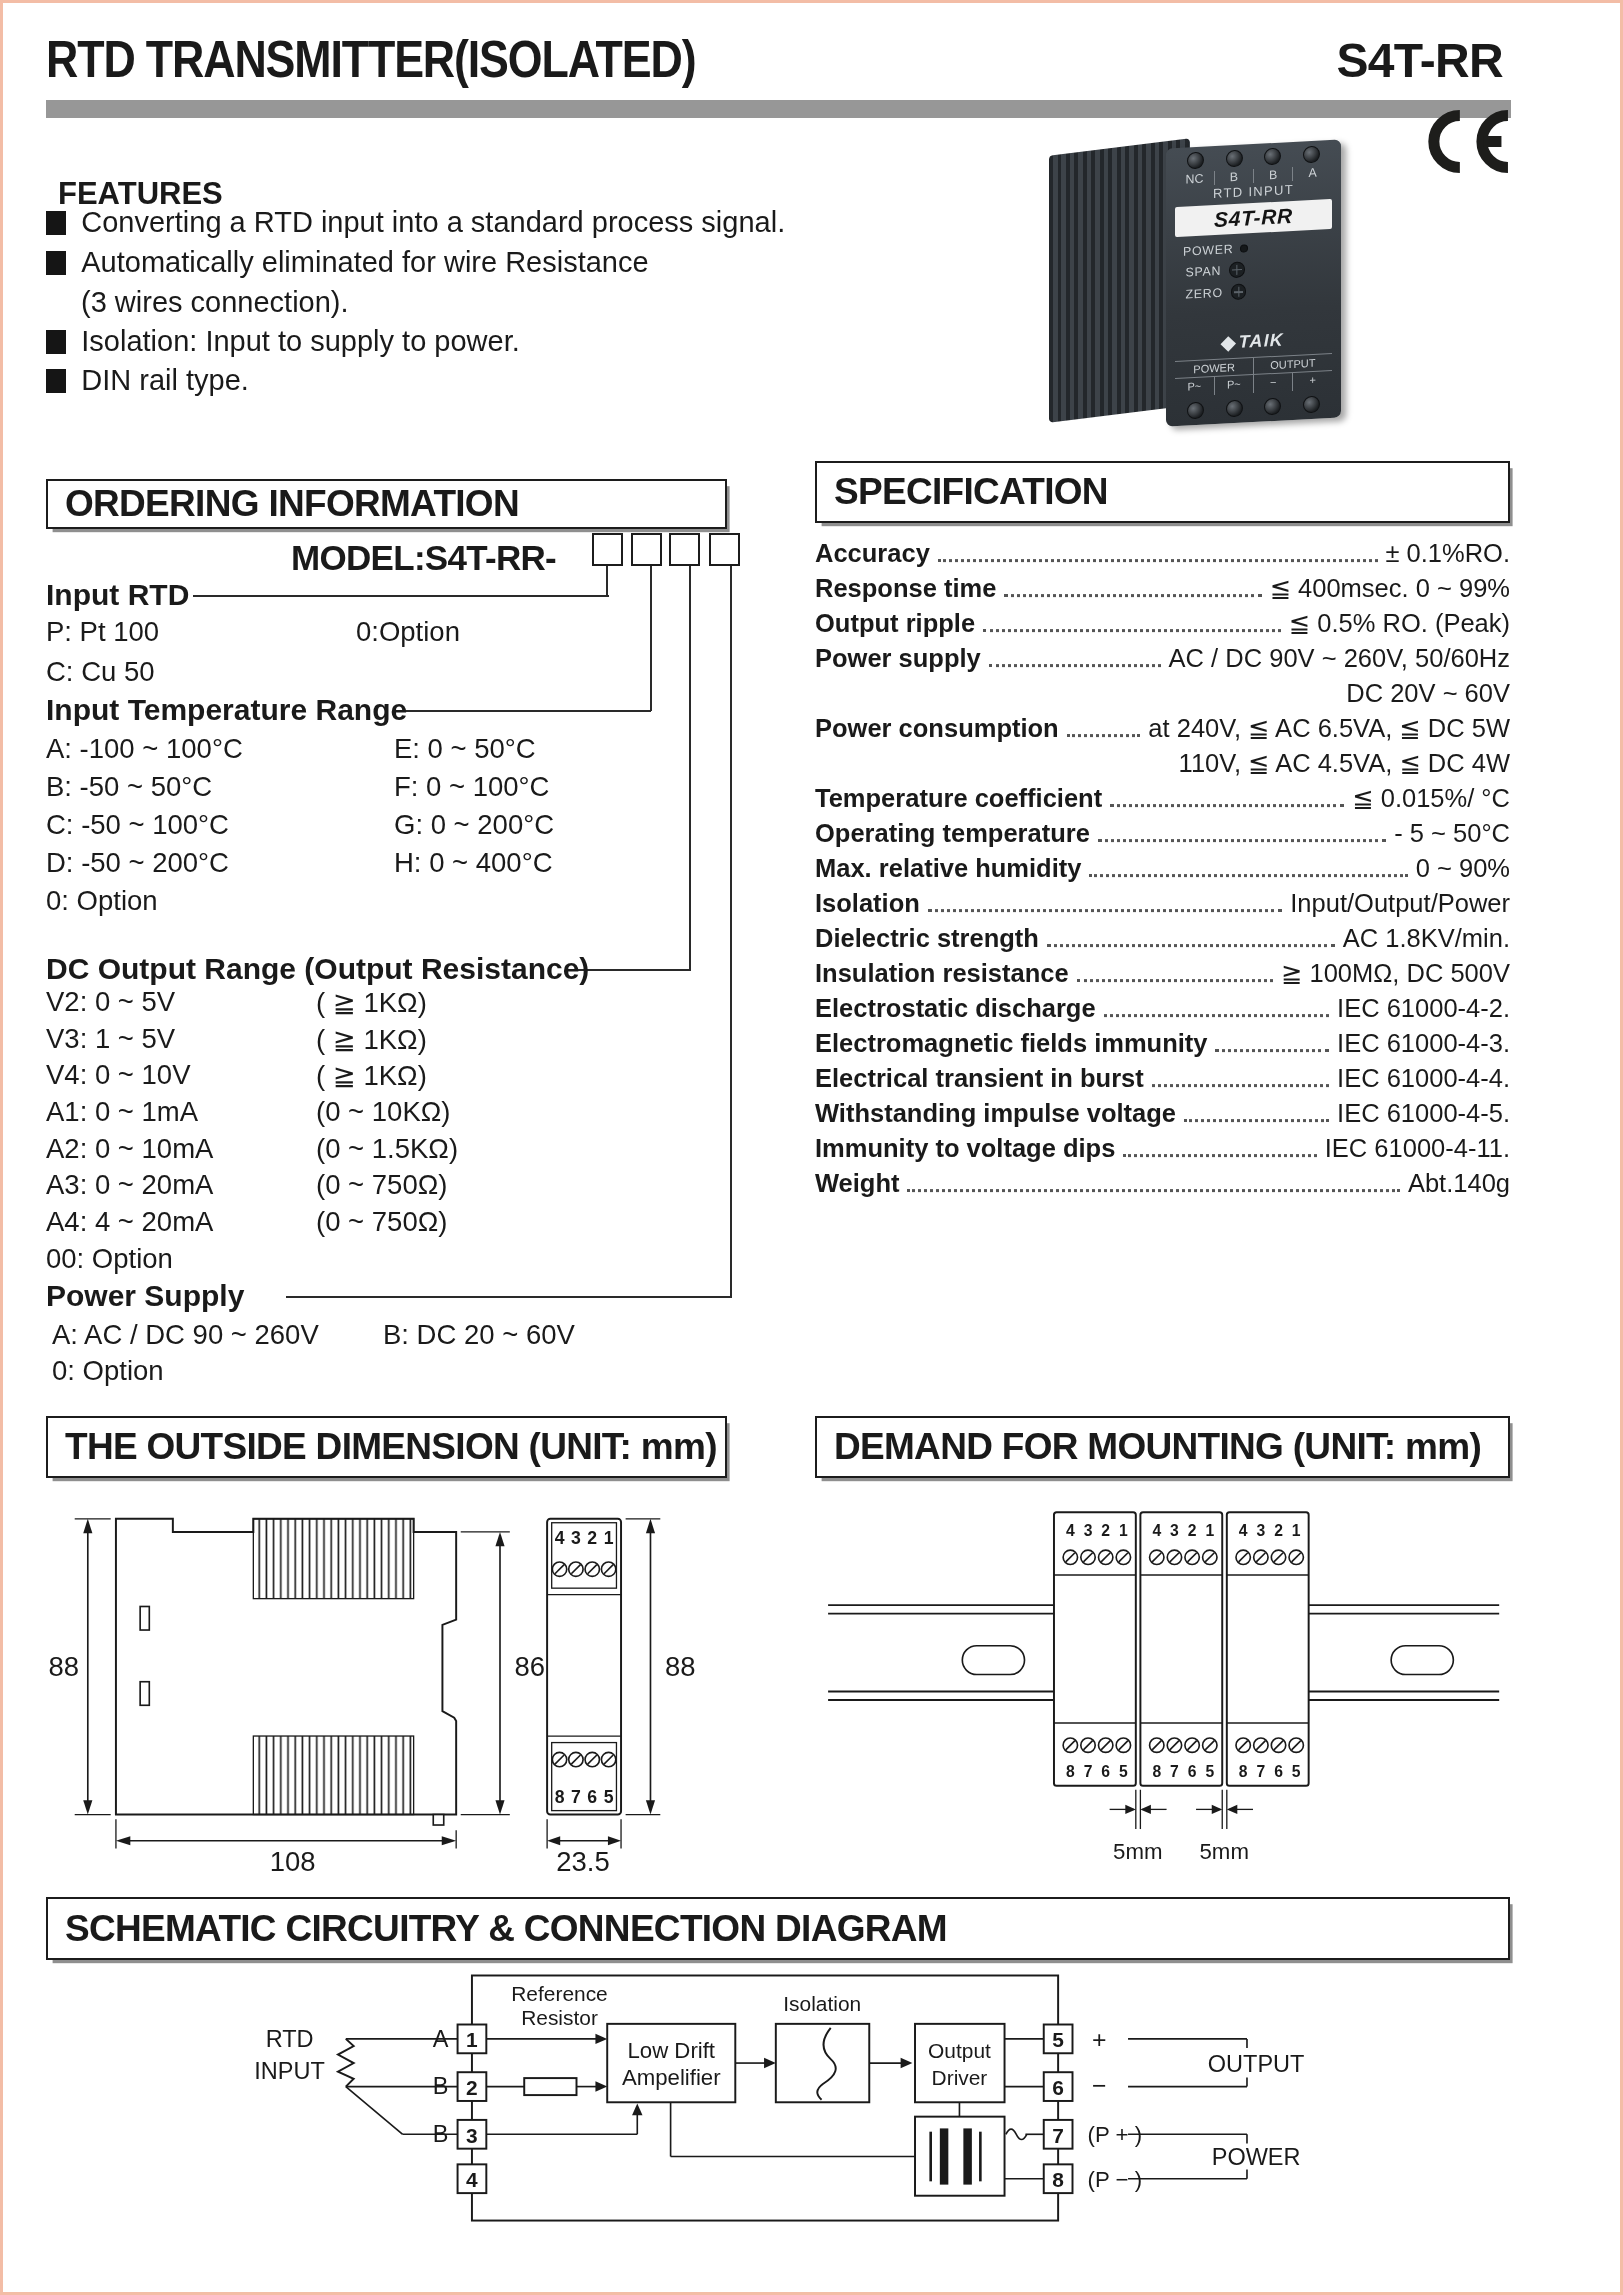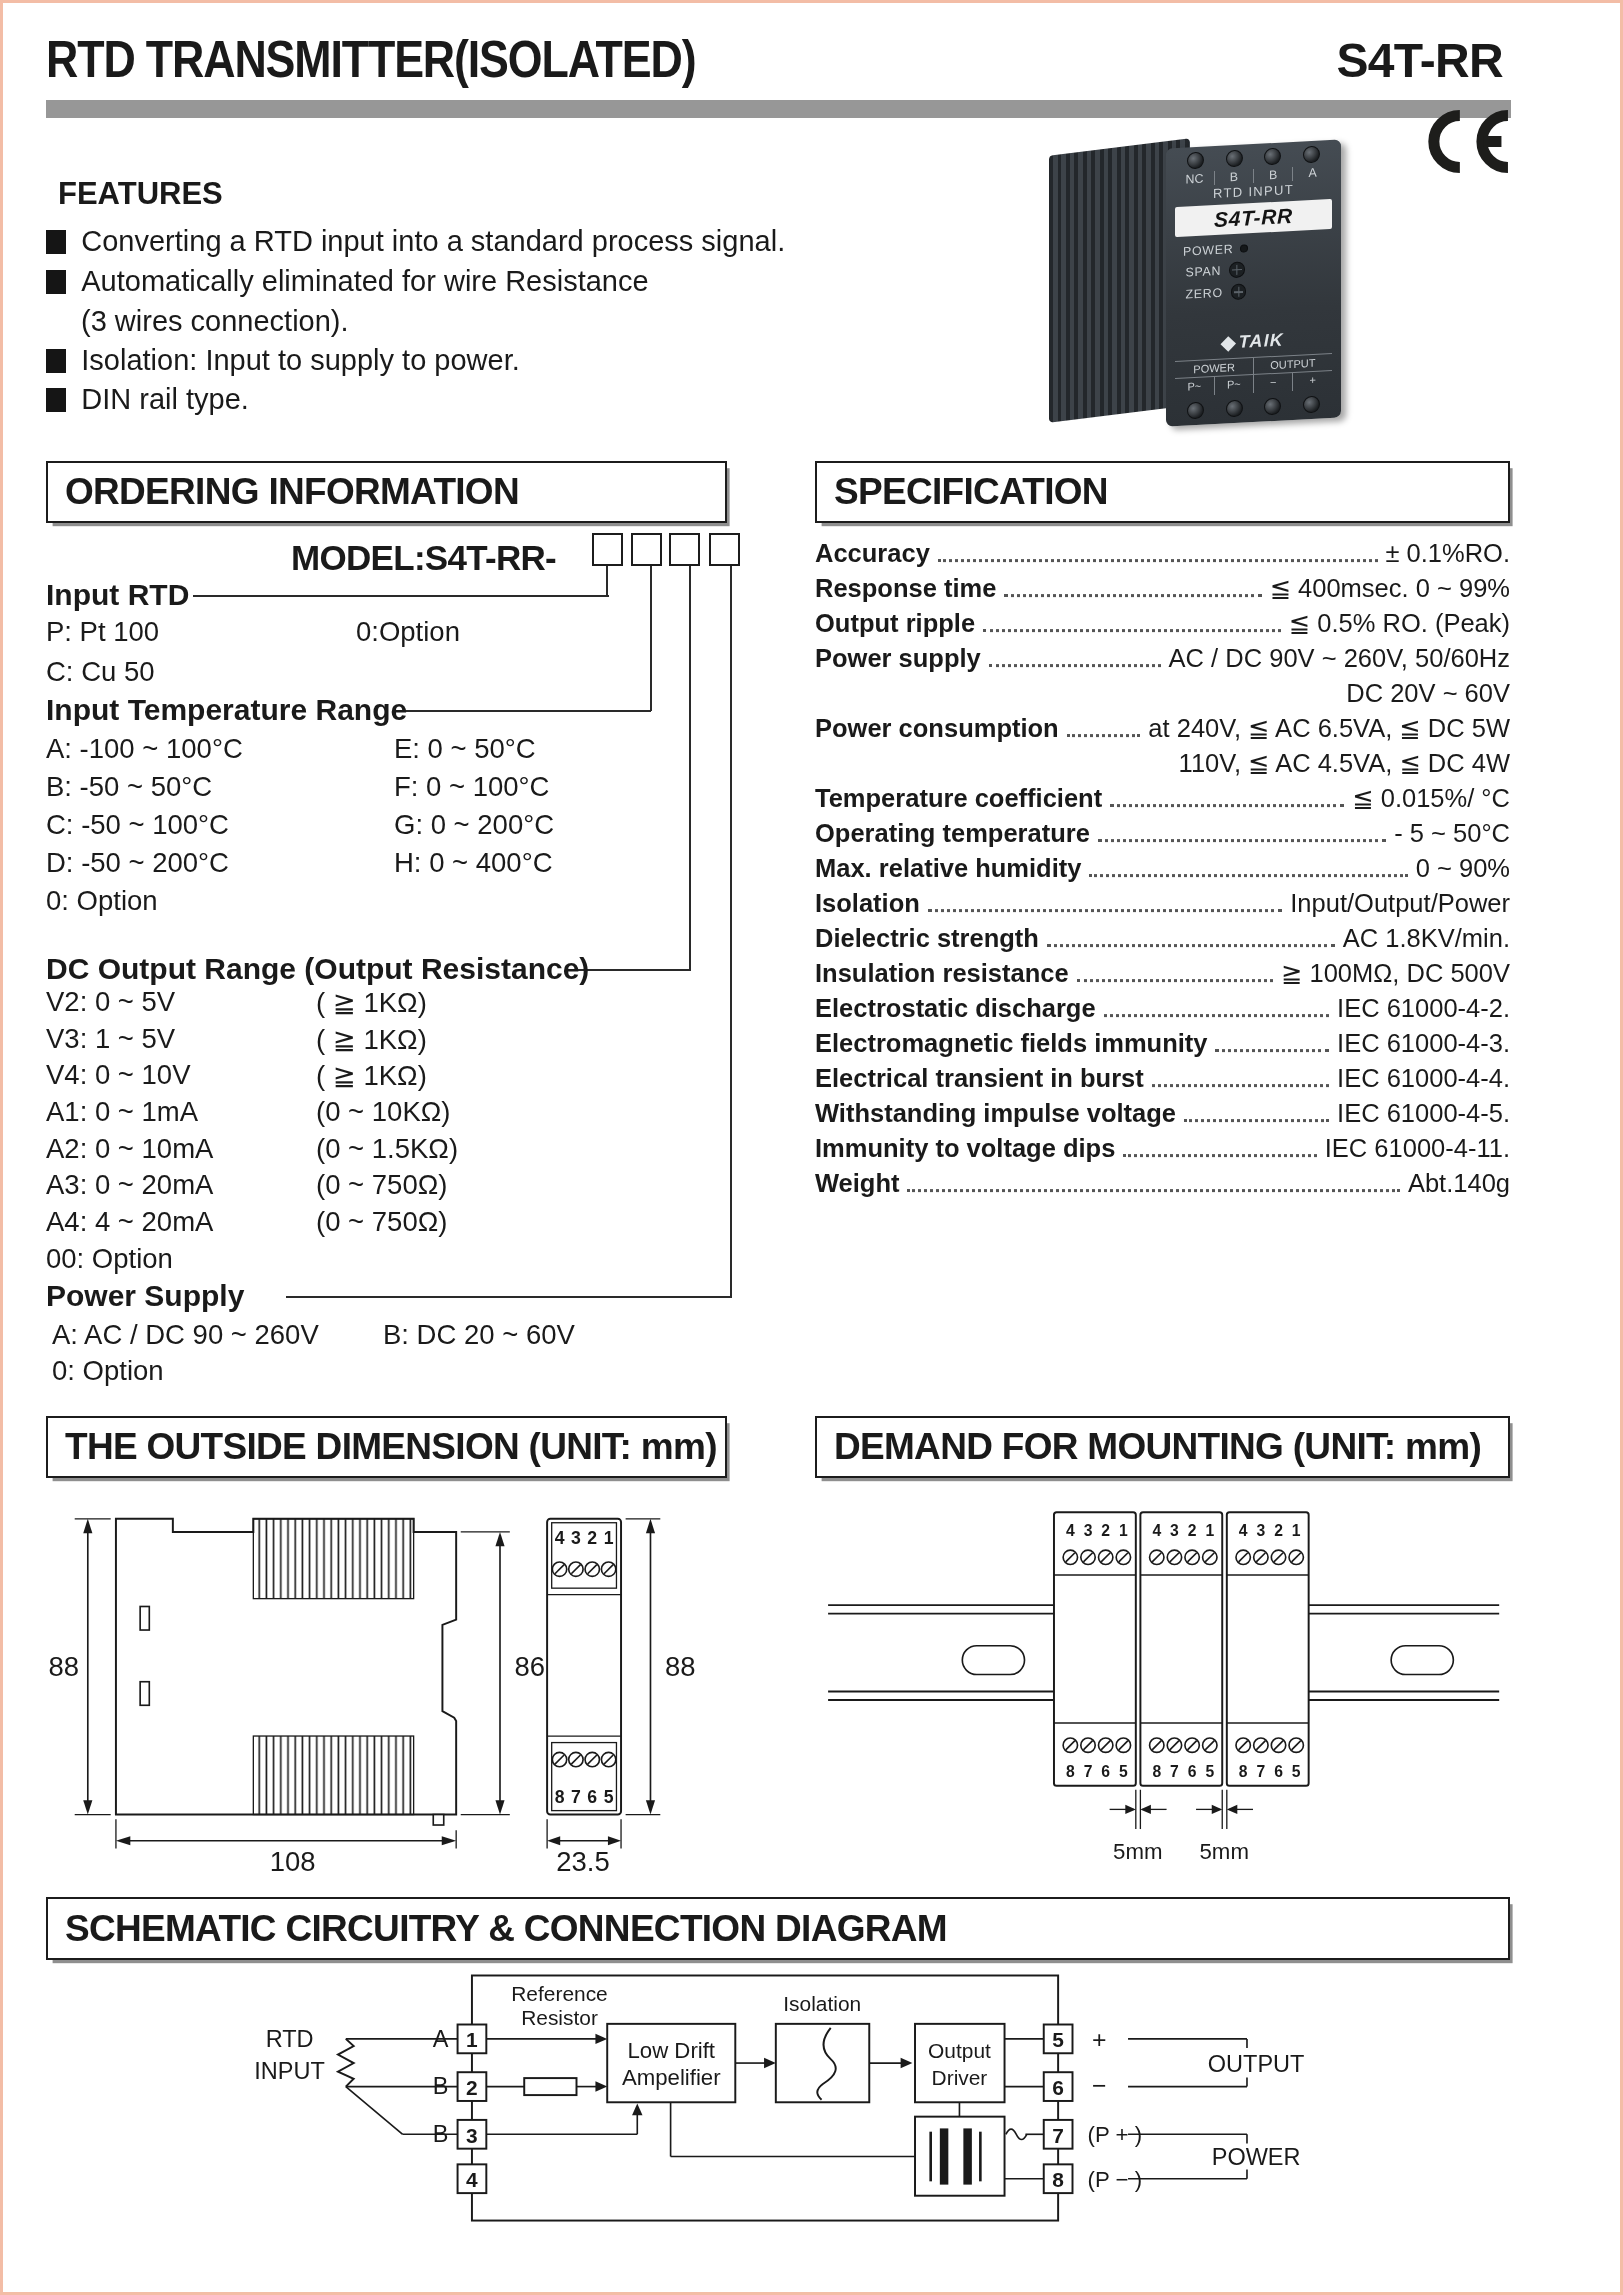--- a/index.html
+++ b/index.html
@@ -10,21 +10,21 @@
     font-family:"Liberation Sans", sans-serif; color:#1a1a1a; overflow:hidden;
   }
   .abs { position:absolute; }
   
   .title { left:43px; top:26px; font-size:52px; font-weight:bold; letter-spacing:-1.3px;
            transform:scaleX(.86); transform-origin:left; white-space:nowrap; }
   .model { top:30px; right:117px; font-size:48px; font-weight:bold; letter-spacing:-0.7px; }
   .graybar { left:43px; top:97px; width:1465px; height:17.7px; background:#979797; }
   
   .feat-h { left:55px; top:141px; font-size:31px; font-weight:bold;margin-top:32px; }
-  .fi { font-size:29px; white-space:nowrap;margin-top:19px; }
+  .fi { font-size:29px; white-space:nowrap; }
   .bullet { width:19.6px; height:23.6px; background:#151515; display:inline-block; margin-right:15.7px; vertical-align:-2.6px; }
   
   .secbox { border:2.6px solid #1c1c1c; background:#fff; box-shadow:4.6px 5.2px 0 -2px #8f8f8f;
             display:flex; align-items:center; padding-left:17px;
             font-size:37px; font-weight:bold; letter-spacing:-0.7px; white-space:nowrap; }
   
   .mprefix { font-size:35px; font-weight:bold; letter-spacing:-0.7px; }
   .codebox { width:31px; height:33px; border:2.6px solid #1c1c1c; background:#fff; }
   .vline { width:2px; background:#2a2a2a; }
   .hrule { height:0; border-top:2px solid #2a2a2a; }
@@ -142,21 +142,21 @@
       </div>
       <div class="screwrow" style="padding-bottom:6.5px;">
         <div class="screw"></div>
         <div class="screw"></div>
         <div class="screw"></div>
         <div class="screw"></div>
       </div>
     </div>
   </div>
 
-  <div class="abs secbox" style="left:43px; top:458px; width:681px; height:62px;">
+  <div class="abs secbox" style="left:43px; top:476px; width:681px; height:50px;">
       <span>ORDERING INFORMATION</span>
     </div>
 
   <div class="abs mprefix" style="left:288px; top:535px;">MODEL:S4T-RR-</div>
   <div class="abs codebox" style="left:589px;  top:530px;"></div>
   <div class="abs codebox" style="left:628px;  top:530px;"></div>
   <div class="abs codebox" style="left:666px; top:530px;"></div>
   <div class="abs codebox" style="left:706px; top:530px;"></div>
 
   <div class="abs vline" style="left:603px;  top:563px; height:30px;"></div>

